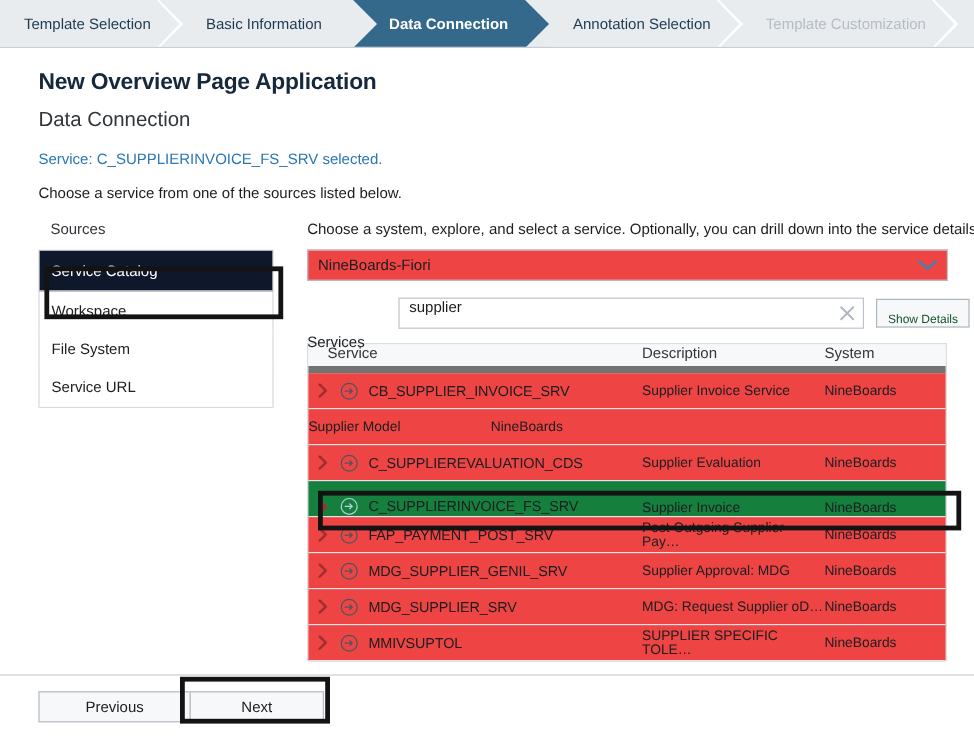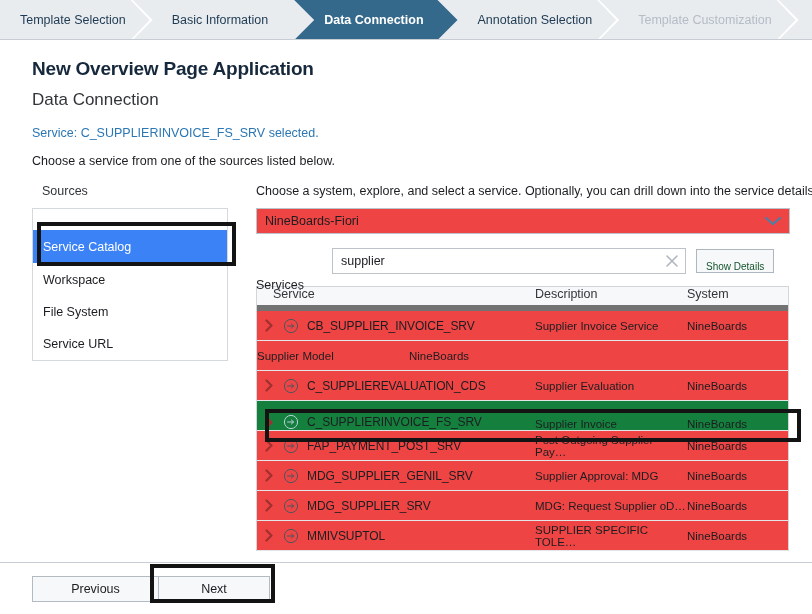--- a/index.html
+++ b/index.html
@@ -95,24 +95,23 @@
   }
   .source-item {
     height: 32px;
     display: flex; align-items: center;
     padding-left: 10px;
     font-size: 12.5px;
     color: #1b1d20;
     border-bottom: 1px solid #ffffff;
   }
   .source-item.selected {
-    background: #3b82f6;
+    background: #0f172a;
     color: #ffffff;
     height: 34px;
-    margin-top: 21px;
   }
   .hl-box-sources {
     position: absolute;
     left: 37px; top: 222px;
     width: 199px; height: 44px;
     border: 4px solid #131313;
     pointer-events: none;
     z-index: 20;
   }
 
@@ -138,24 +137,24 @@
   }
 
   .services-row {
     margin-top: 14px;
     display: flex; align-items: center;
     height: 26px;
   }
   .services-label { font-size: 12.5px; color: #1b1d20; width: 76px; margin-top: 48px; }
   .search-wrap {
     position: relative;
-    width: 354px; height: 26px;
+    width: 388px; height: 26px;
     border: 1px solid #bcc3cb;
     background: #ffffff;
-    display: flex; align-items: center;
+    display: flex; align-items: flex-start;
     padding: 0 26px 0 8px;
   }
   .search-value { font-size: 12.5px; color: #1b1d20; }
   .clear-x {
     position: absolute; right: 6px; top: 50%;
     transform: translateY(-50%);
     line-height: 0;
   }
   .show-details-btn {
     margin-left: 10px;

